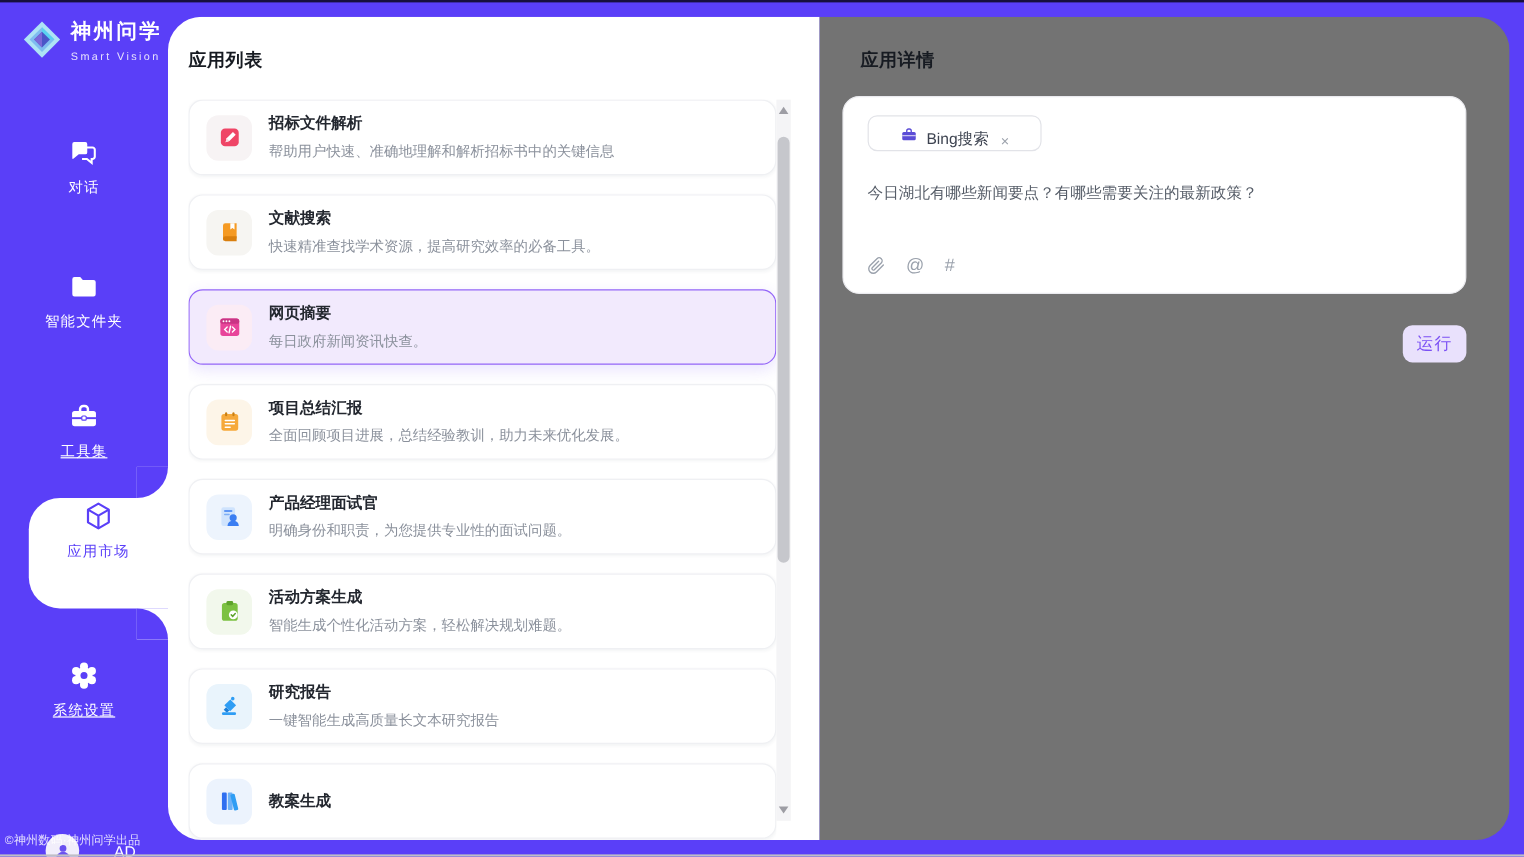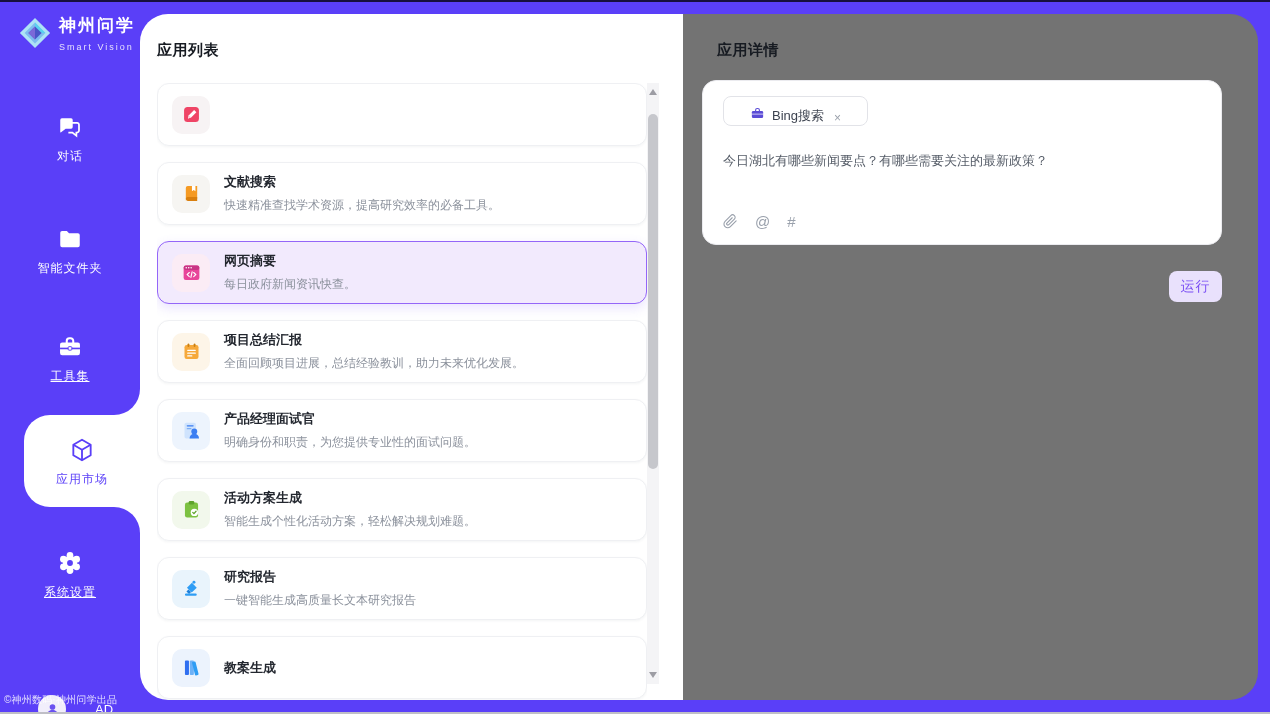--- a/index.html
+++ b/index.html
@@ -27,21 +27,20 @@
   .nav-item:nth-of-type(5){ top:546px; }
   .nav-ic { height:28px; display:flex; justify-content:center; align-items:flex-end; }
   .nav-ic svg { width:26px; height:26px; }
   .nav-lbl { display:block; font-size:12px; color:#fff; margin-top:8px; letter-spacing:1px; }
   .nav-item.u .nav-lbl { text-decoration:underline; }
   .curve { display:none; }
 
   .nav-item.active {
     top:413px; left:24px; width:116px; height:92px;
     background:#fff; border-radius:26px 0 0 26px;
-    padding-top:20px;
   }
   .nav-item.active .nav-lbl { color:#5a3ff8; }
   .nav-item.active .curve { display:block; position:absolute; right:0; width:26px; height:26px; background:#fff; }
   .curve.t { top:-26px; }
   .curve.b { bottom:-26px; }
   .curve::before { content:''; position:absolute; inset:0; background:#5a3ff8; }
   .curve.t::before { border-bottom-right-radius:100%; }
   .curve.b::before { border-top-right-radius:100%; }
 
   .user-row { position:absolute; left:38px; top:649px; display:flex; align-items:center; gap:29px;margin-top:44px; }
@@ -196,20 +195,24 @@
     <h2 class="panel-title">应用列表</h2>
     <div class="list">
         <div class="card">
     <span class="ic" style="background: rgb(247, 243, 244);">
             <svg viewBox="0 0 24 24">
               <rect x="3.5" y="3.5" width="17" height="17" rx="4" fill="#ef4566"></rect>
               <path d="M8 16.5l1-3.6 6-6 2.6 2.6-6 6z" fill="#fff"></path>
               <path d="M8 16.5l1-3.6 2.6 2.6z" fill="#ffd4de"></path>
             </svg>
           </span>
+    <span class="card-txt">
+      <span class="card-name">招标文件解析</span>
+      <span class="card-desc">帮助用户快速、准确地理解和解析招标书中的关键信息</span>
+    </span>
   </div>
         <div class="card">
     <span class="ic" style="background: rgb(246, 245, 242);">
             <svg viewBox="0 0 24 24">
               <path d="M5.5 5.8A2.3 2.3 0 0 1 7.8 3.5h10.7v14.6H7.8a2.3 2.3 0 0 0-2.3 2.3z" fill="#f59a23"></path>
               <path d="M5.5 18.1a2.3 2.3 0 0 1 2.3-2.2h10.7v4.6H7.8a2.3 2.3 0 0 1-2.3-2.4z" fill="#d97f0e"></path>
               <path d="M12.5 3.5v6l2-1.5 2 1.5v-6z" fill="#fff"></path>
             </svg>
           </span>
     <span class="card-txt">

